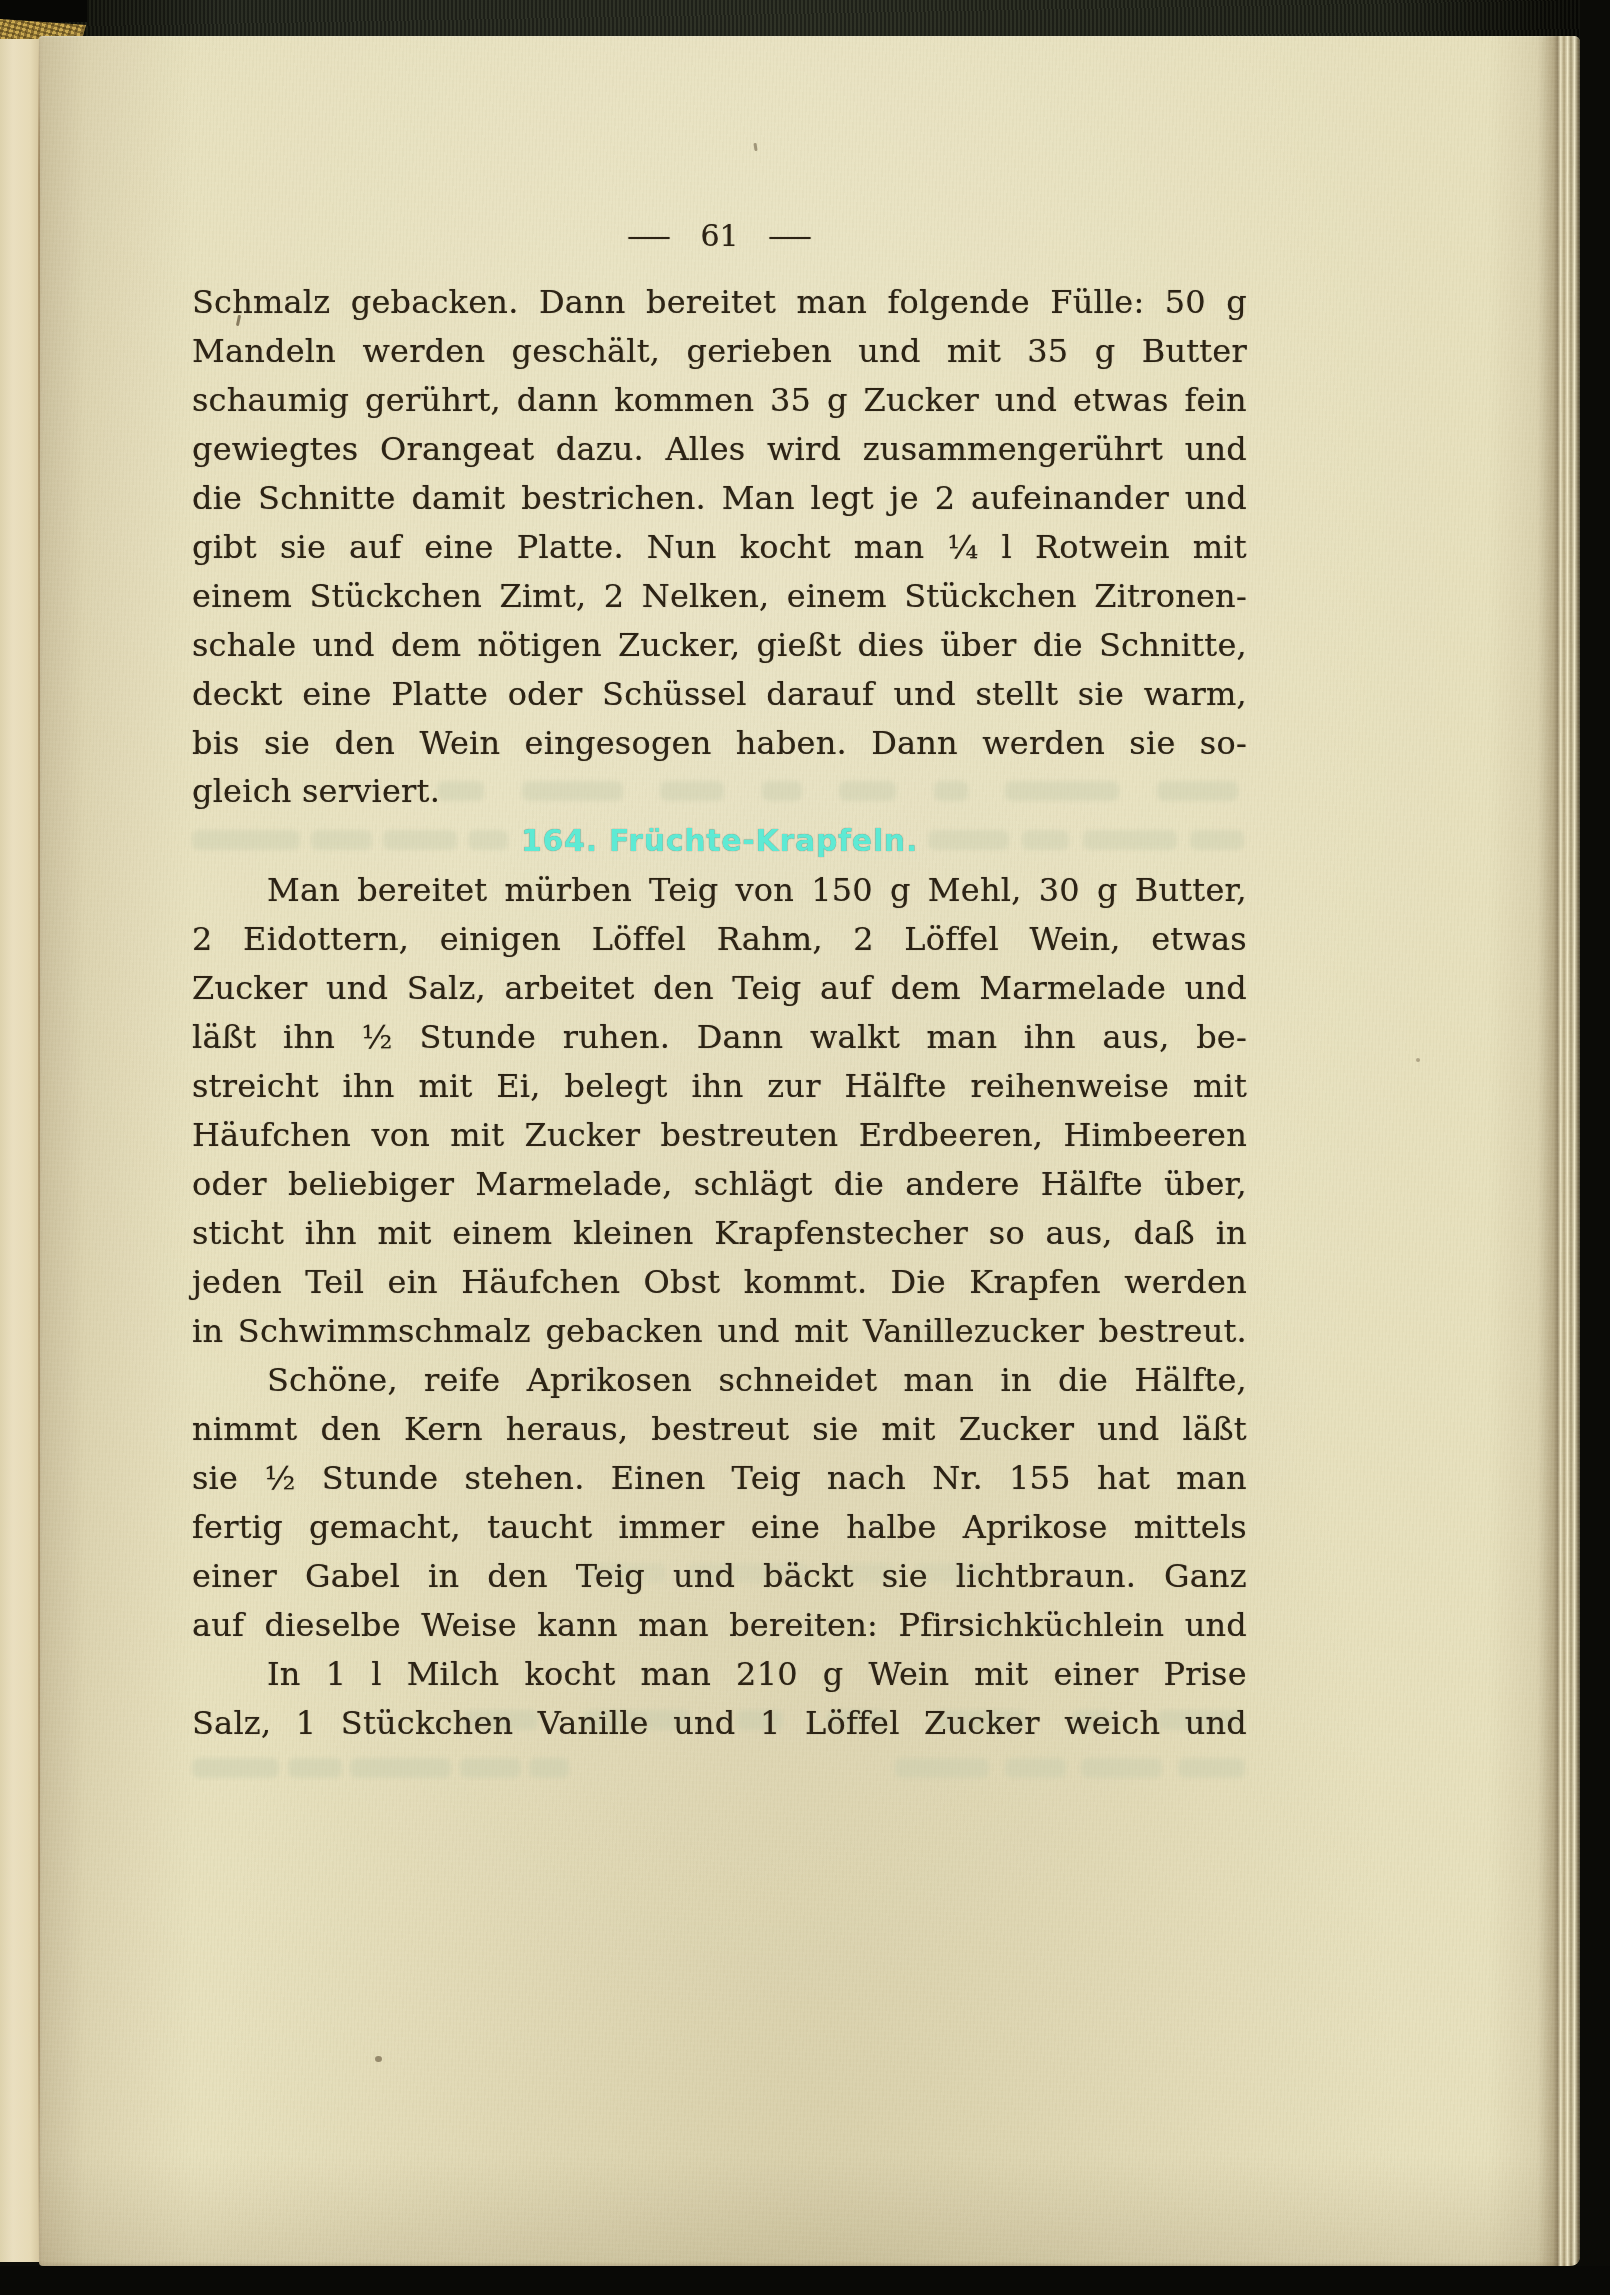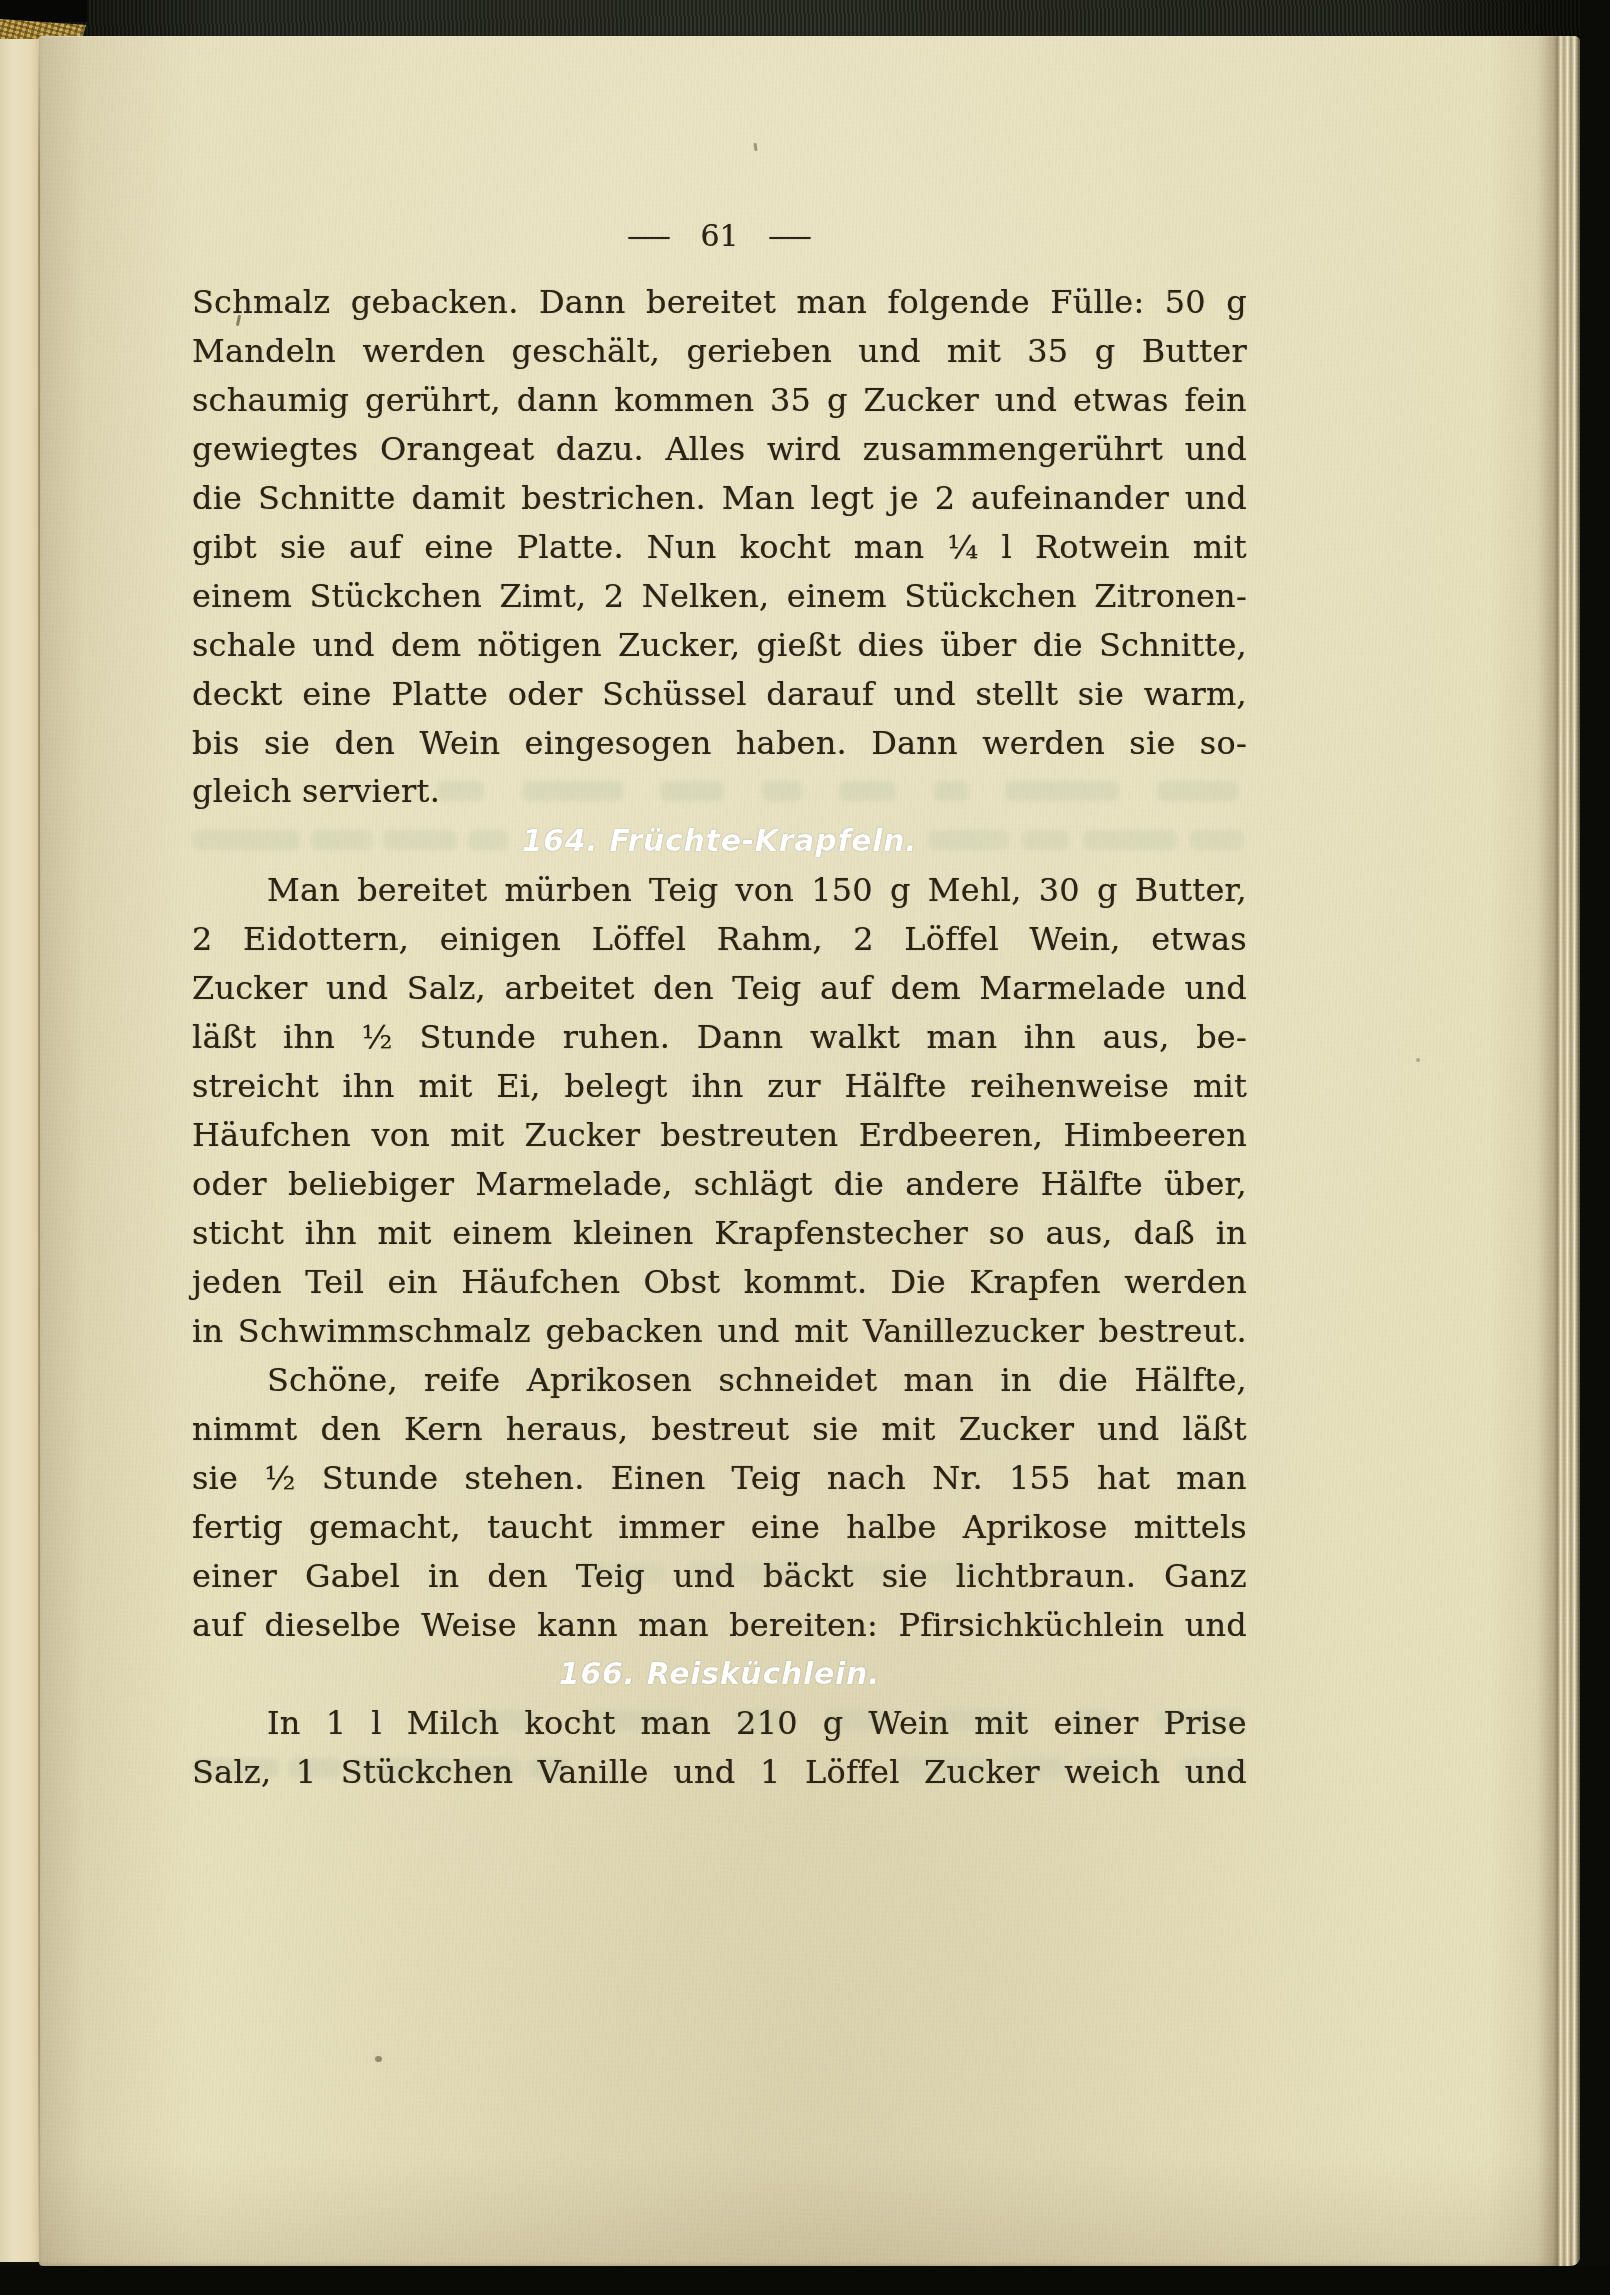--- a/index.html
+++ b/index.html
@@ -76,21 +76,21 @@
   .t-line{
     height:49px; font-size:32px; letter-spacing:0.2px; color:#2c2315;
     text-shadow:0 0 0.9px rgba(44,35,21,.5);
   }
   .t-line.just{display:flex; justify-content:space-between; align-items:center;}
   .t-line.plain{line-height:49px; white-space:nowrap;}
   .t-line.indent{padding-left:75px;}
   .h-line{
     height:49px; display:flex; align-items:center; justify-content:center;
     font-family:"DejaVu Sans", sans-serif; font-weight:700; font-size:30px;
-    letter-spacing:0.7px; color:#ffffff; text-shadow:0 0 1px rgba(38,30,18,.6);font-style:italic;
+    letter-spacing:0.7px; color:#5eead4; text-shadow:0 0 1px rgba(38,30,18,.6);
   }
   
   .ghost{
     position:absolute; display:flex; justify-content:space-between; align-items:center;
     filter:blur(2px); z-index:4; pointer-events:none;
   }
   .ghost i{display:block; height:20px; border-radius:6.7px; background:#c7ccad;}
   
   .speck{position:absolute; background:#4a3a22; z-index:5;}
 </style>
@@ -408,21 +408,20 @@
       <div class="t-line just">
         <span>auf</span>
         <span>dieselbe</span>
         <span>Weise</span>
         <span>kann</span>
         <span>man</span>
         <span>bereiten:</span>
         <span>Pfirsichküchlein</span>
         <span>und</span>
       </div>
-      <div class="h-line">166. Reisküchlein.</div>
       <div class="t-line just indent">
         <span>In</span>
         <span>1</span>
         <span>l</span>
         <span>Milch</span>
         <span>kocht</span>
         <span>man</span>
         <span>210</span>
         <span>g</span>
         <span>Wein</span>

